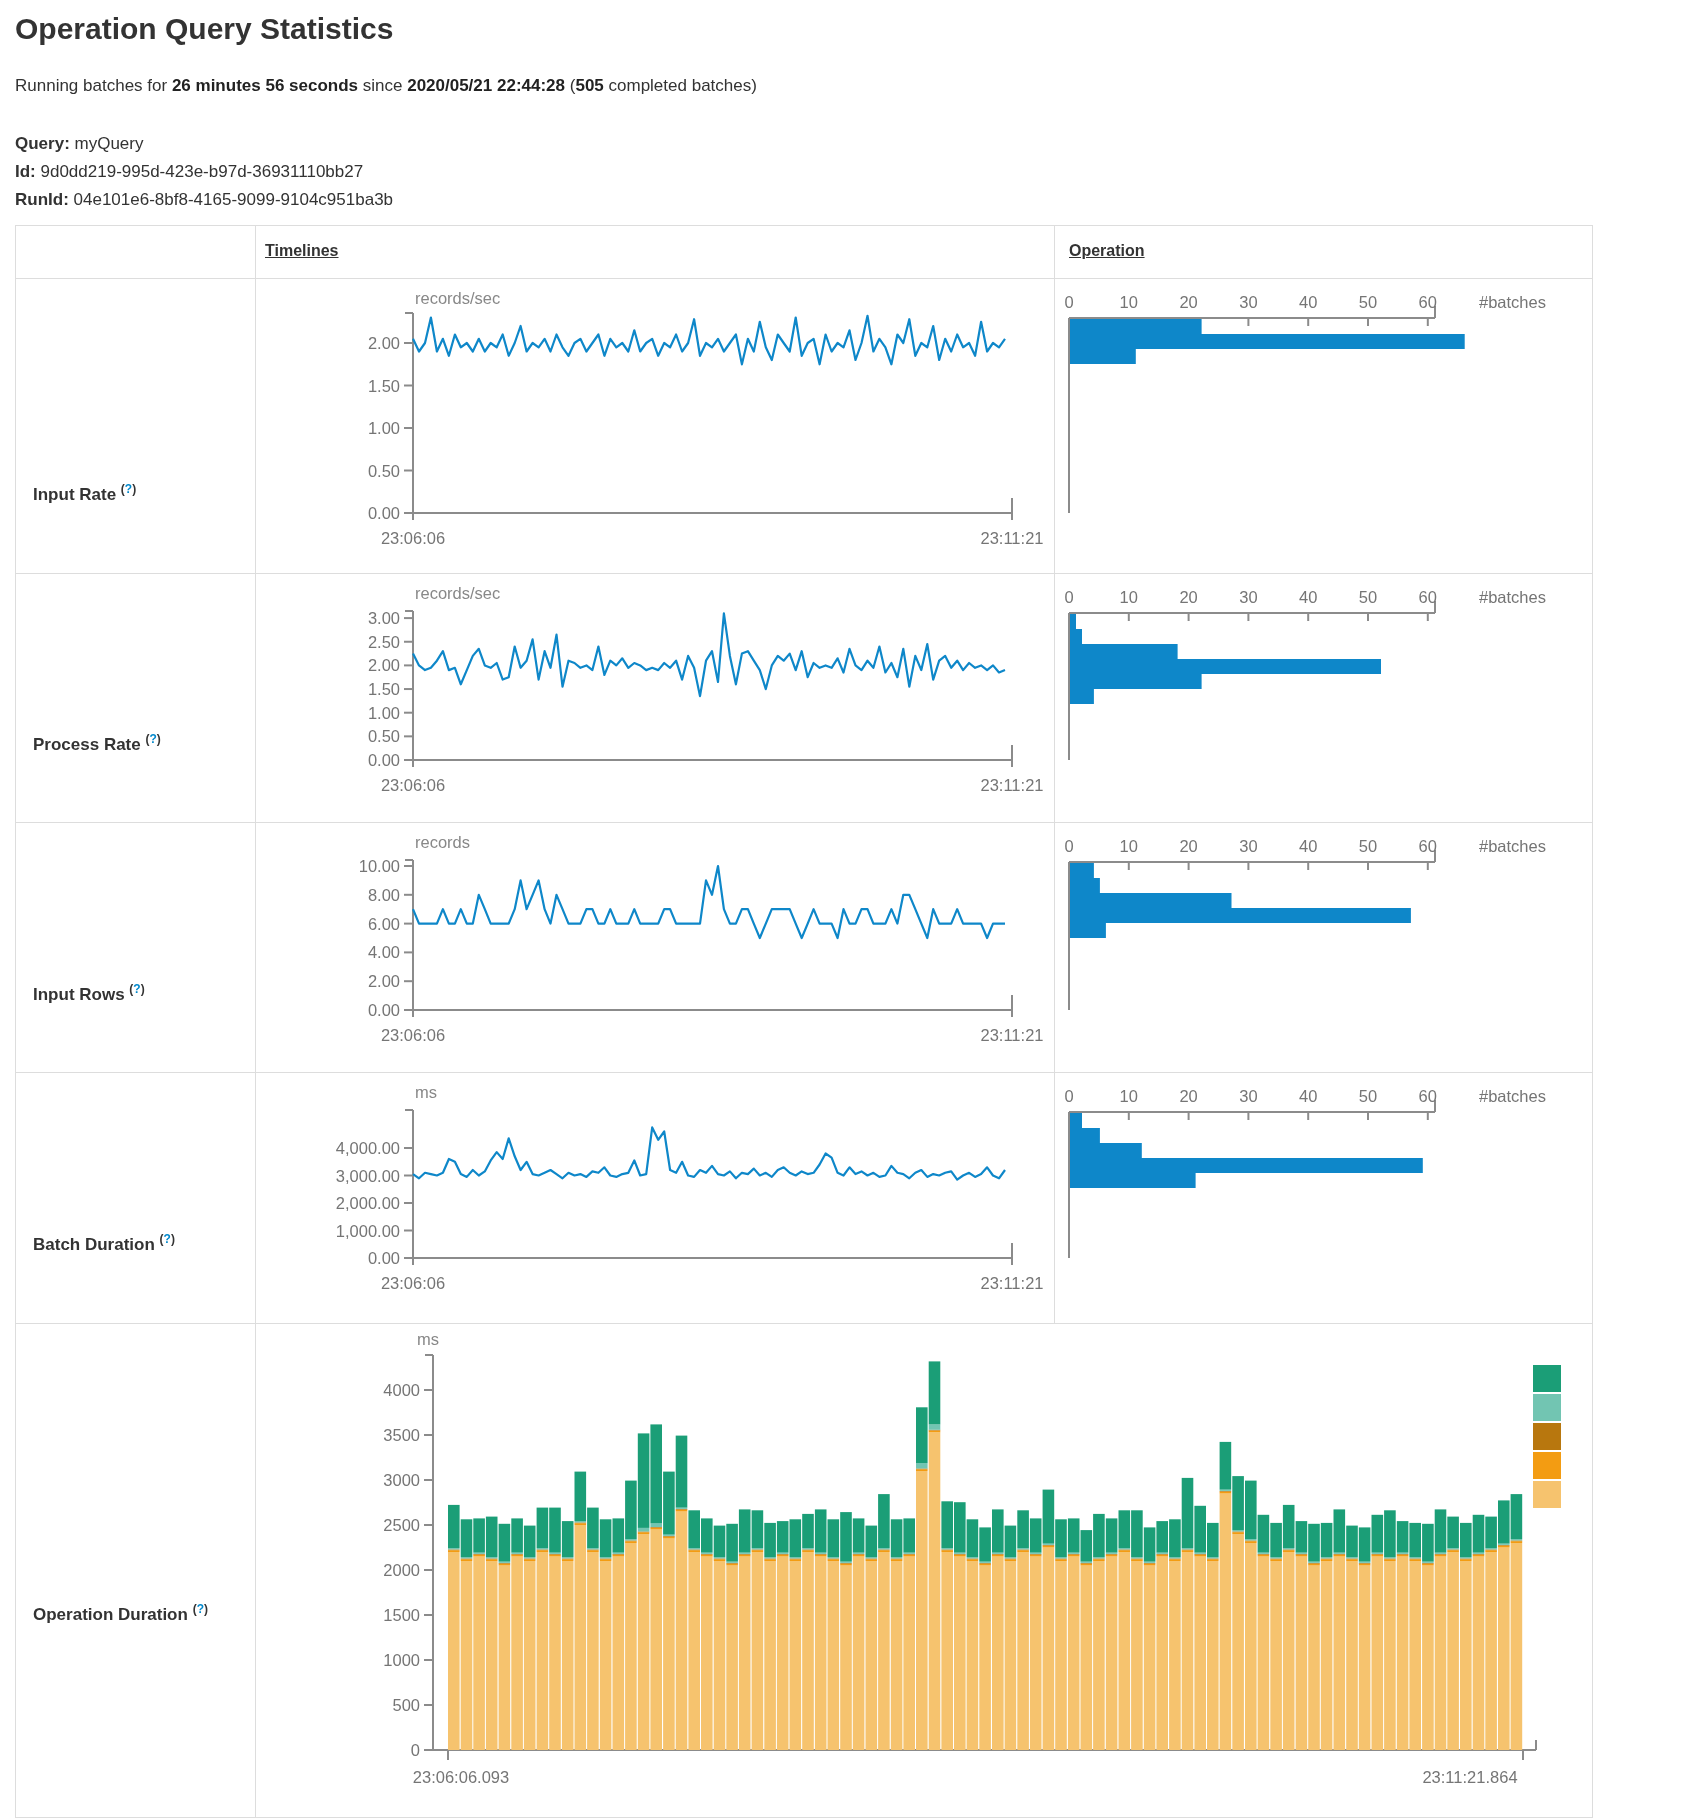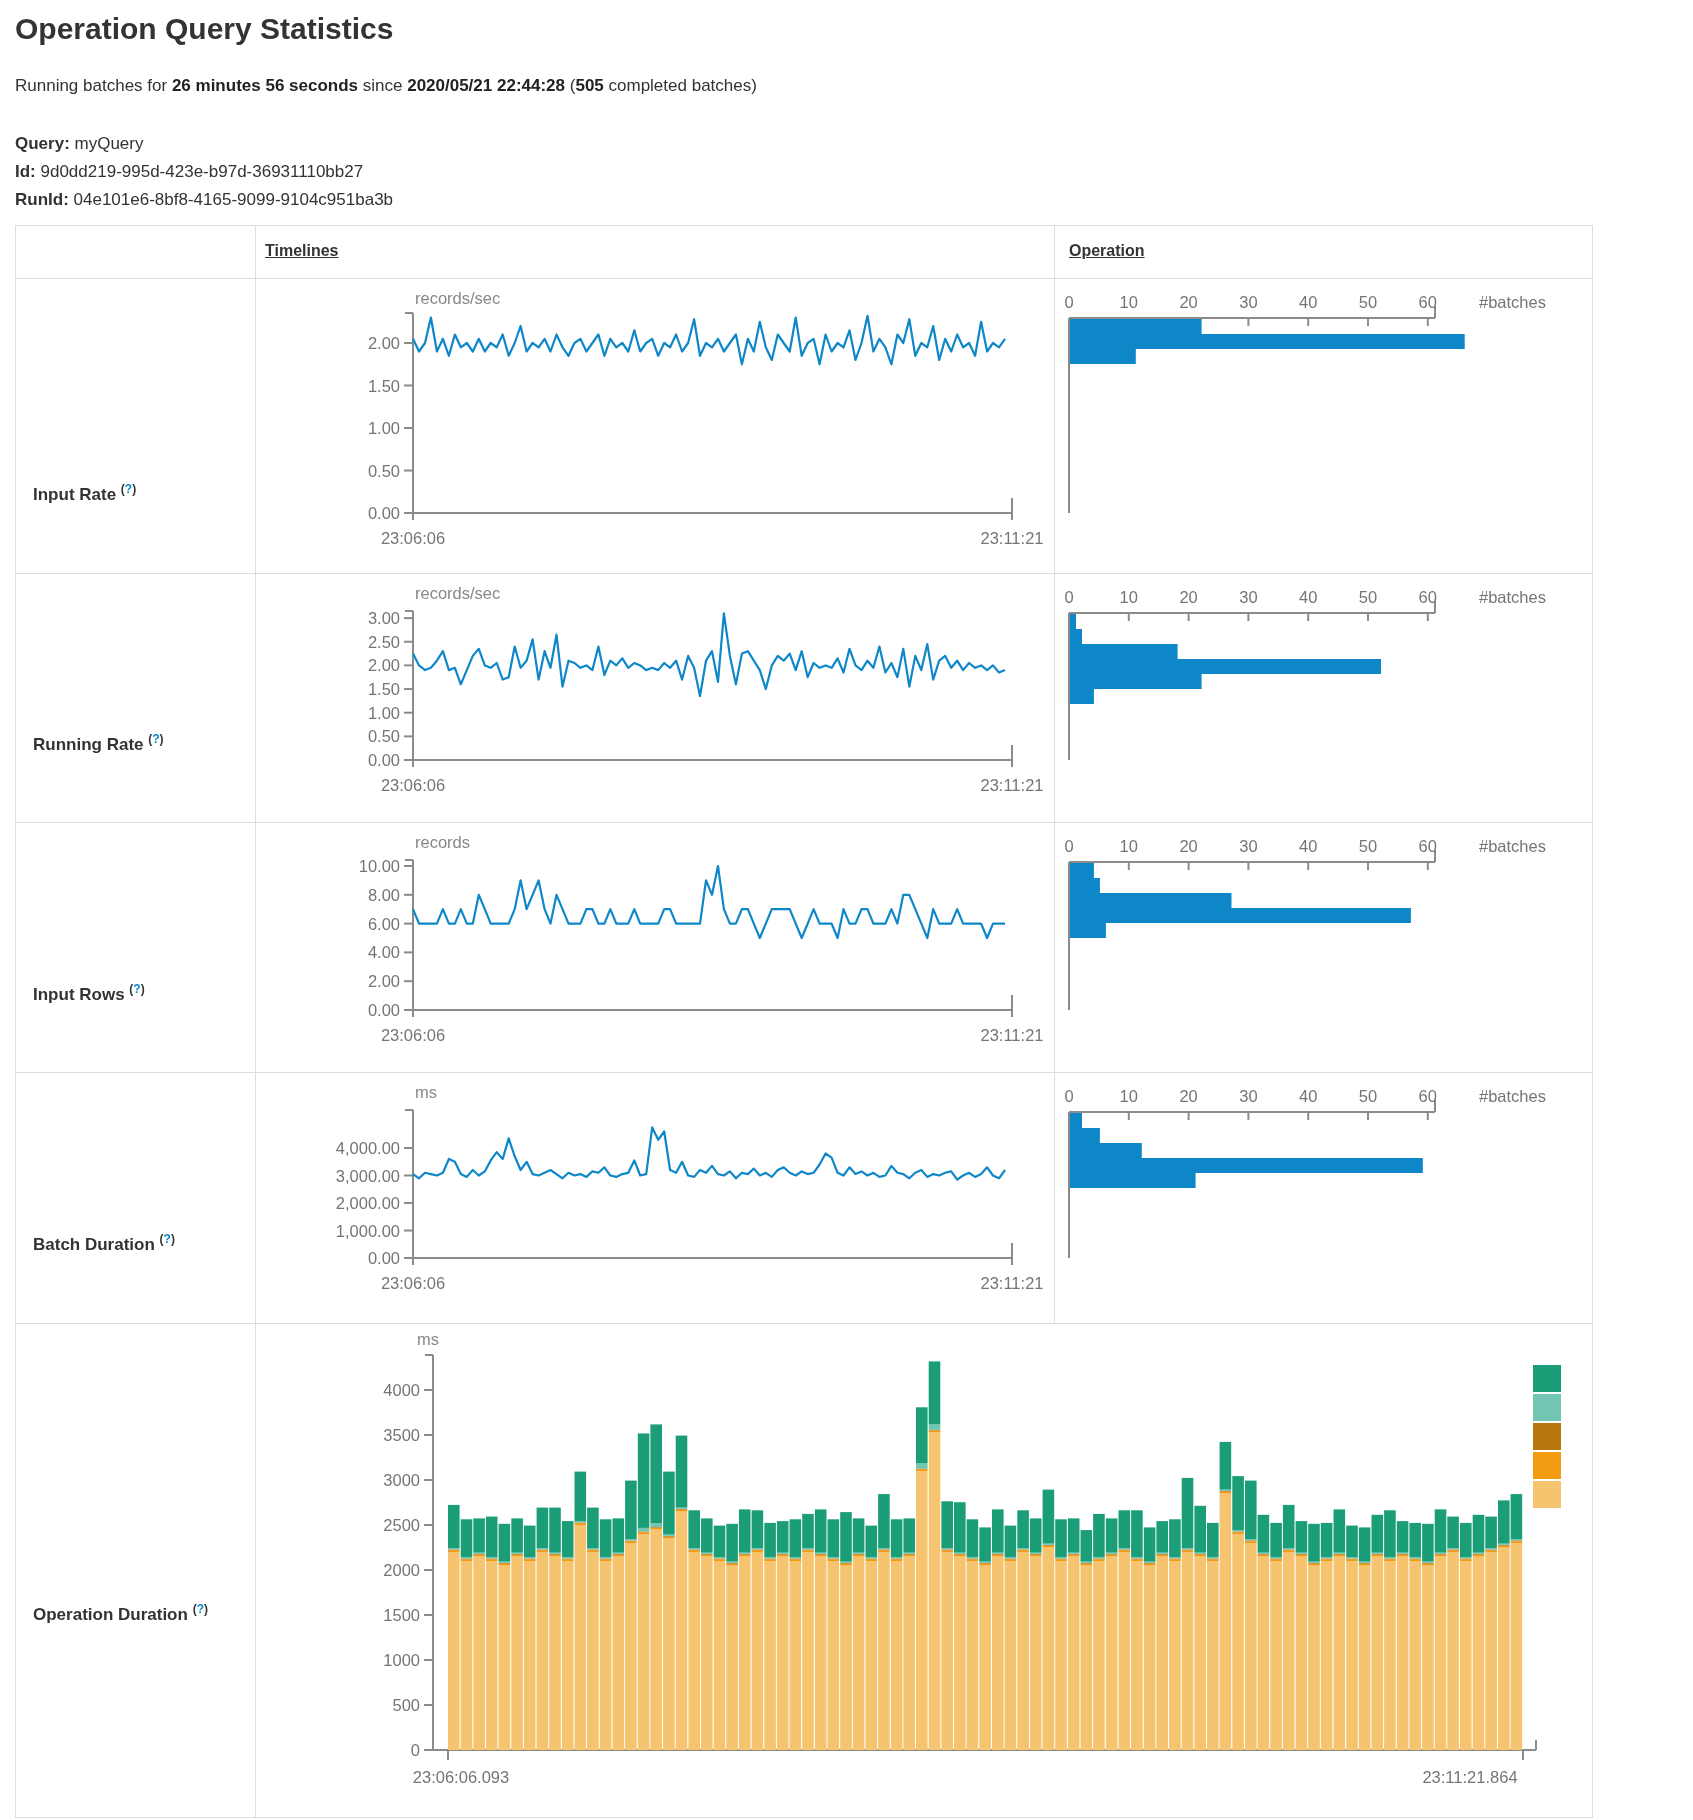--- a/index.html
+++ b/index.html
@@ -56,21 +56,21 @@
   <div class="vline" style="left:1592px;top:225px;height:1593px;"></div>
 
   <div class="colhead" style="left:265px;top:242px;">Timelines</div>
   <div class="colhead" style="left:1069px;top:242px;">Operation</div>
 
   <div class="row-label" style="left:33px;top:438px;">
     <span>Input Rate</span>
     <sup><span>(</span><span class="help-q">?</span><span>)</span></sup>
   </div>
   <div class="row-label" style="left:33px;top:688px;">
-    <span>Running Rate</span>
+    <span>Process Rate</span>
     <sup><span>(</span><span class="help-q">?</span><span>)</span></sup>
   </div>
   <div class="row-label" style="left:33px;top:938px;">
     <span>Input Rows</span>
     <sup><span>(</span><span class="help-q">?</span><span>)</span></sup>
   </div>
   <div class="row-label" style="left:33px;top:1188px;">
     <span>Batch Duration</span>
     <sup><span>(</span><span class="help-q">?</span><span>)</span></sup>
   </div>

